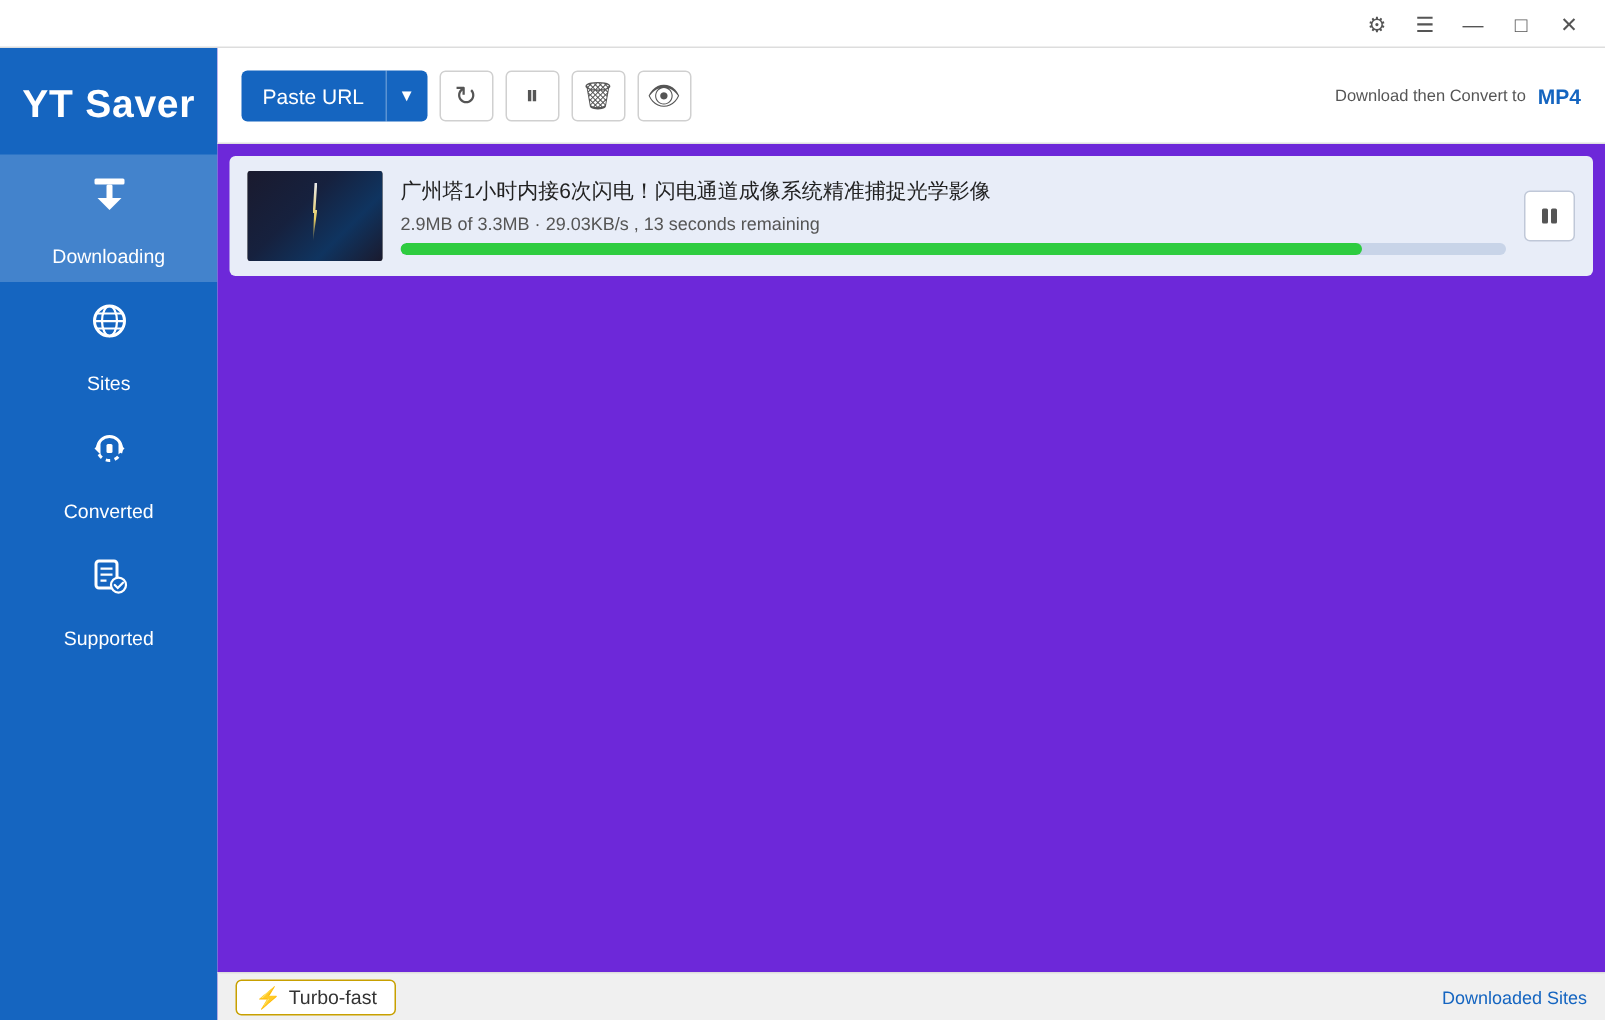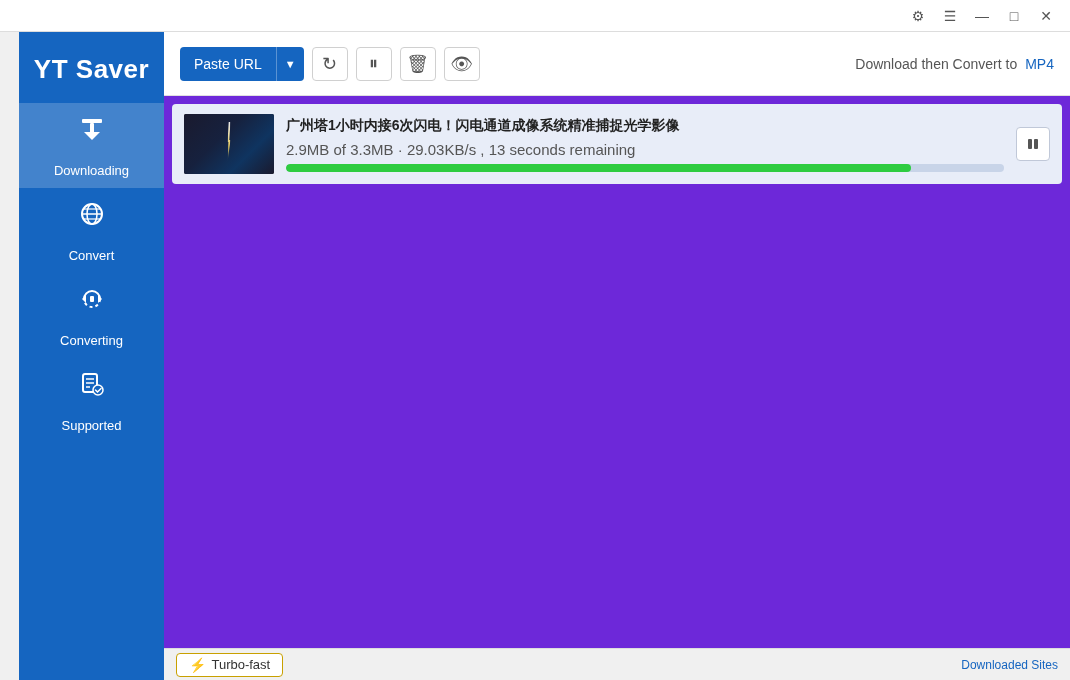--- a/index.html
+++ b/index.html
@@ -44,21 +44,20 @@
       justify-content: center;
       font-size: 14px;
       color: #555;
     }
 
     
     .main-container {
       display: flex;
       flex: 1;
       overflow: hidden;
-      padding-left: 19px;
     }
 
     
     .sidebar {
       width: 145px;
       background: #1565c0;
       display: flex;
       flex-direction: column;
       align-items: center;
       padding-top: 8px;
@@ -147,26 +146,26 @@
       cursor: pointer;
       display: flex;
       align-items: center;
       justify-content: center;
       font-size: 18px;
       color: #555;
     }
     .toolbar-spacer { flex: 1; }
     .convert-label {
       color: #555;
-      font-size: 14px;
+      font-size: 11px;
     }
     .convert-format {
       color: #1565c0;
       font-size: 14px;
-      font-weight: normal;
+      font-weight: bold;
       cursor: pointer;
       text-decoration: none;
     }
 
     
     .download-list {
       flex: 1;
       padding: 8px;
       overflow-y: auto;
     }
@@ -211,21 +210,21 @@
 
     .download-info {
       flex: 1;
       display: flex;
       flex-direction: column;
       gap: 6px;
     }
     .download-title {
       font-size: 14px;
       color: #222;
-      font-weight: 700;
+      font-weight: 400;
       line-height: 1.3;
     }
     .download-progress-row {
       display: flex;
       align-items: center;
       gap: 10px;
     }
     .progress-bar-wrap {
       flex: 1;
       height: 8px;
@@ -233,21 +232,21 @@
       border-radius: 4px;
       overflow: hidden;
     }
     .progress-bar-fill {
       height: 100%;
       background: #2ecc40;
       border-radius: 4px;
       transition: width 0.3s;
     }
     .download-stats {
-      font-size: 15px;
+      font-size: 12px;
       color: #555;
       white-space: nowrap;
     }
     .pause-btn {
       width: 34px;
       height: 34px;
       border: 1px solid #c0c8d8;
       background: #fff;
       border-radius: 4px;
       cursor: pointer;
@@ -327,34 +326,34 @@
     <div class="nav-item">
       <span class="nav-icon">
         <svg width="28" height="28" viewBox="0 0 28 28" fill="none">
           <circle cx="14" cy="14" r="10" stroke="white" stroke-width="2" fill="none"></circle>
           <ellipse cx="14" cy="14" rx="5" ry="10" stroke="white" stroke-width="1.5" fill="none"></ellipse>
           <line x1="4" y1="14" x2="24" y2="14" stroke="white" stroke-width="1.5"></line>
           <line x1="5" y1="9" x2="23" y2="9" stroke="white" stroke-width="1.2"></line>
           <line x1="5" y1="19" x2="23" y2="19" stroke="white" stroke-width="1.2"></line>
         </svg>
       </span>
-      <span class="nav-label">Convert</span>
+      <span class="nav-label">Sites</span>
     </div>
 
     <div class="nav-item">
       <span class="nav-icon">
         <svg width="28" height="28" viewBox="0 0 28 28" fill="none">
           <path d="M6 14 A8 8 0 0 1 22 14" stroke="white" stroke-width="2" fill="none"></path>
           <path d="M22 14 A8 8 0 0 1 6 14" stroke="white" stroke-width="2" fill="none" stroke-dasharray="3 3"></path>
           <polygon points="20,10 24,14 20,18" fill="white"></polygon>
           <polygon points="8,10 4,14 8,18" fill="white"></polygon>
           <rect x="12" y="11" width="4" height="6" rx="1" fill="white"></rect>
         </svg>
       </span>
-      <span class="nav-label">Converting</span>
+      <span class="nav-label">Converted</span>
     </div>
 
     <div class="nav-item">
       <span class="nav-icon">
         <svg width="28" height="28" viewBox="0 0 28 28" fill="none">
           <rect x="5" y="4" width="14" height="18" rx="2" stroke="white" stroke-width="2" fill="none"></rect>
           <line x1="8" y1="9" x2="16" y2="9" stroke="white" stroke-width="1.5"></line>
           <line x1="8" y1="13" x2="16" y2="13" stroke="white" stroke-width="1.5"></line>
           <line x1="8" y1="17" x2="12" y2="17" stroke="white" stroke-width="1.5"></line>
           <circle cx="20" cy="20" r="5" fill="#1565c0" stroke="white" stroke-width="1.5"></circle>

